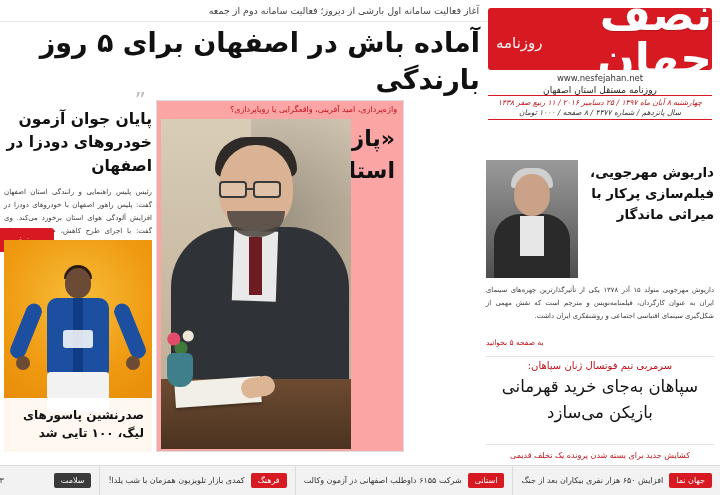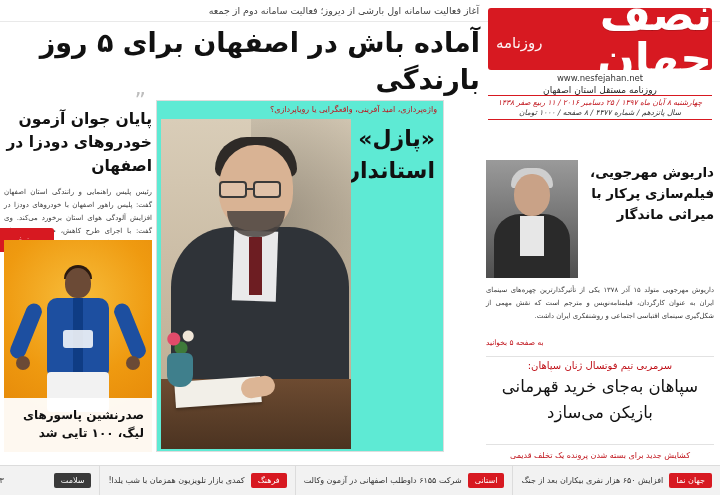--- a/index.html
+++ b/index.html
@@ -176,23 +176,23 @@
     position: absolute; left: -2px; top: 228px;
     width: 56px; height: 24px; background: #d71921;
     color: #fff; font-size: 9px;
     display: flex; align-items: center; justify-content: center;
     border-radius: 0 3px 3px 0;
   }
 
   
   .feature {
     position: absolute; top: 100px; left: 156px;
-    width: 288px; height: 352px;
+    width: 248px; height: 352px;
     border: 1px solid #ddd;
-    background: #5eead4;
+    background: #fca5a5;
   }
   .feature-kicker {
     position: absolute; top: 4px; right: 6px; width: 296px;
     text-align: right; font-size: 8px; color: #c0121a;
     direction: rtl;
   }
   .feature-title {
     position: absolute; top: 22px; right: 8px;
     width: 108px; text-align: right;
     font-size: 22px; font-weight: bold; color: #111;

